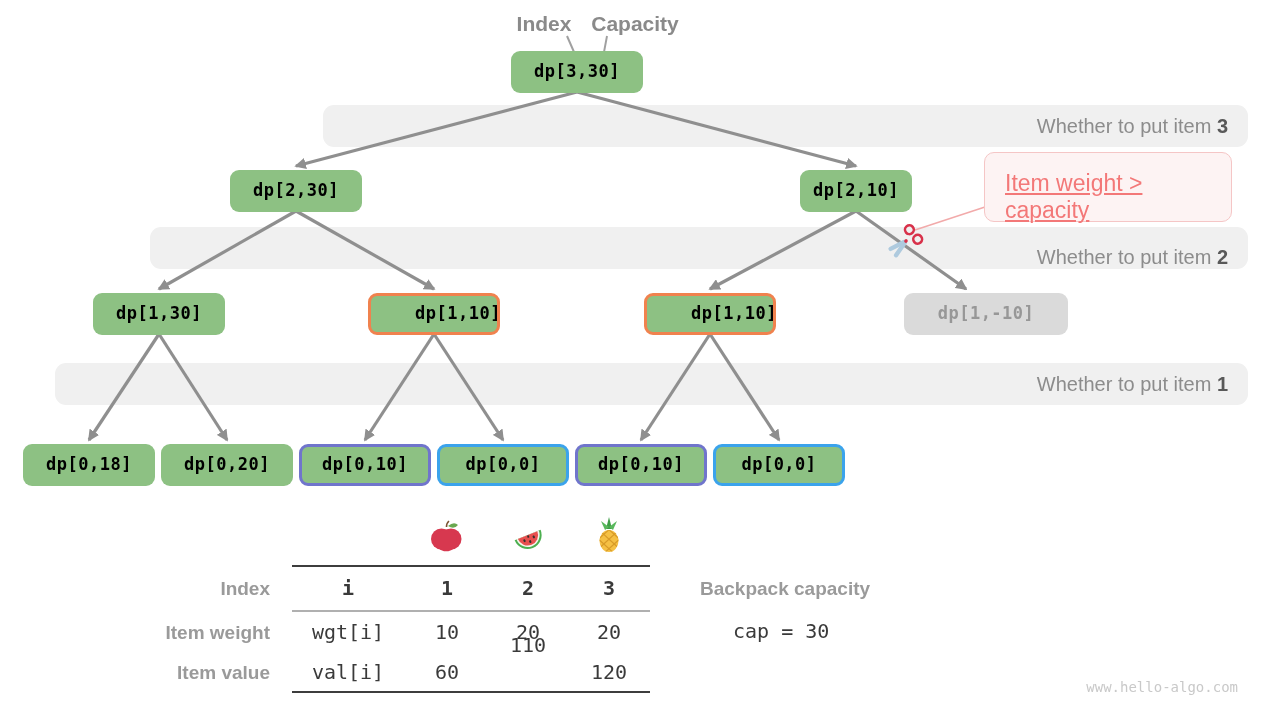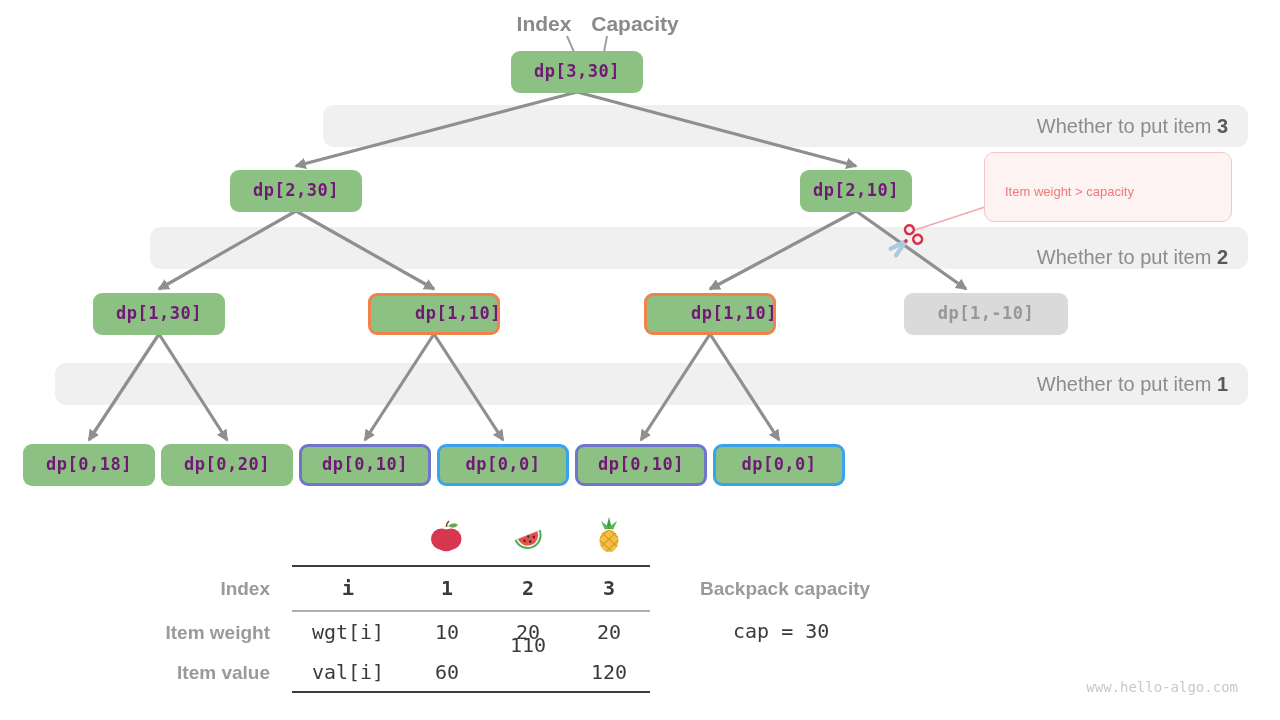--- a/index.html
+++ b/index.html
@@ -13,31 +13,31 @@
   html,body{width:1280px;height:720px;}
   body{font-family:"Liberation Sans",sans-serif;background:#ffffff;position:relative;overflow:hidden;}
   .abs{position:absolute;}
   .toplabel{font-weight:bold;font-size:21px;color:#8a8a8a;transform:translateX(-50%);white-space:nowrap;}
   .band{position:absolute;height:42px;background:var(--band);border-radius:11px;}
   .choice{position:absolute;height:42px;line-height:42px;font-size:20px;color:var(--band-text);transform:translateX(-50%);white-space:nowrap;}
   .band-right{position:absolute;height:42px;line-height:42px;font-size:20px;color:var(--band-text);right:52px;text-align:right;white-space:nowrap;}
   .band-right b{color:var(--band-num);font-weight:bold;}
   .node{position:absolute;height:42px;line-height:40px;border-radius:9px;text-align:center;
         font-family:"DejaVu Sans Mono",monospace;font-weight:bold;font-size:17px;
-        color:#701a75;background:var(--green);transform:translateX(-50%);letter-spacing:0.5px;white-space:nowrap;}
+        color:#000000;background:var(--green);transform:translateX(-50%);letter-spacing:0.5px;white-space:nowrap;}
   .node.orange{border:3.5px solid var(--orange);line-height:34px;padding-left:44px;}
   .node.purple{border:3.5px solid var(--purple);line-height:34px;}
   .node.blue{border:3.5px solid var(--blue);line-height:34px;}
   .node.gray{background:var(--gray-node);color:var(--gray-node-text);}
   #edges{position:absolute;left:0;top:0;width:1280px;height:720px;pointer-events:none;}
   .pruning{position:absolute;left:984px;top:152px;width:248px;height:70px;background:var(--pruning-bg);
            border:1.5px solid var(--pruning-border);border-radius:10px;padding:9px 0 0 20px;}
   .pruning .t1{font-size:19px;font-weight:bold;color:var(--pruning-title);}
   .pruning .t1 .colon{color:#444444;}
-  .pruning .t2{font-size:13px;color:var(--pruning-text);margin-top:22px;}
+  .pruning .t2{font-size:23px;color:var(--pruning-text);margin-top:8px;text-decoration:underline;}
   .cell{position:absolute;transform:translateX(-50%);font-family:"DejaVu Sans Mono",monospace;
         font-size:20px;color:var(--table-dark);height:24px;line-height:24px;white-space:nowrap;}
   .cell.hdr{font-weight:bold;}
   .rowlabel{position:absolute;right:1010px;font-weight:bold;font-size:19px;color:var(--label-gray);
             text-align:right;white-space:nowrap;}
   .rule{position:absolute;left:292px;width:358px;}
   .rule.dark{height:2px;background:#3d3d3d;}
   .rule.light{height:1.5px;background:#b0b0b0;}
   .cap-label{position:absolute;left:700px;font-weight:bold;font-size:19px;color:var(--label-gray);white-space:nowrap;}
   .cap-value{position:absolute;left:700px;font-family:"DejaVu Sans Mono",monospace;font-size:20px;color:var(--table-dark);white-space:nowrap;}

